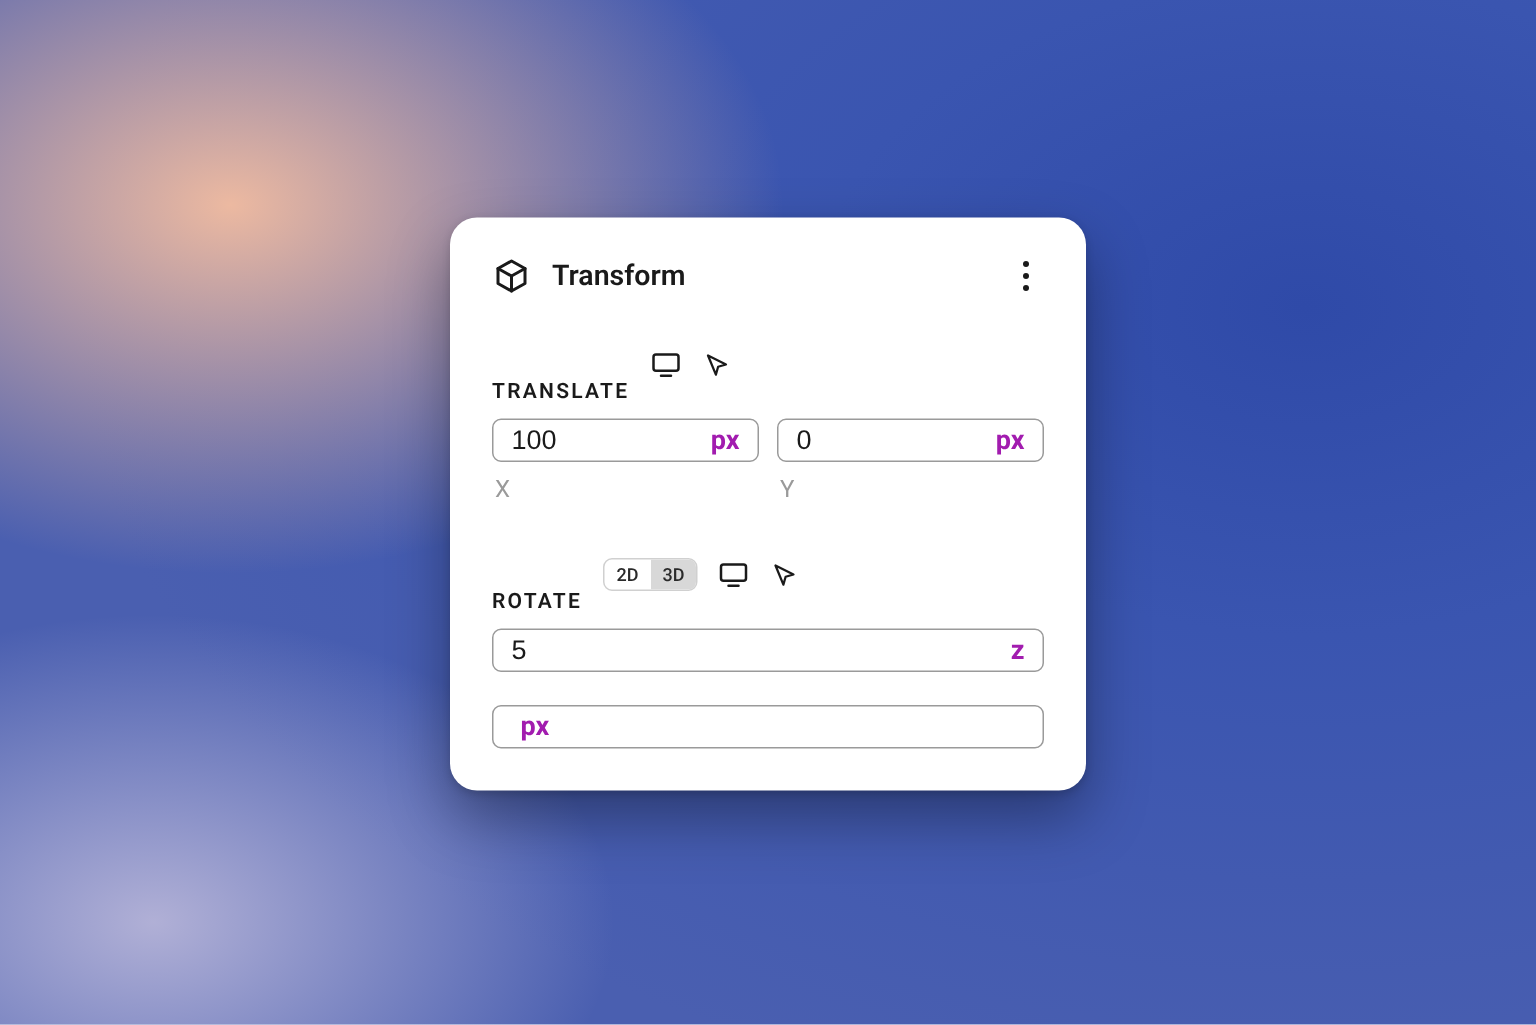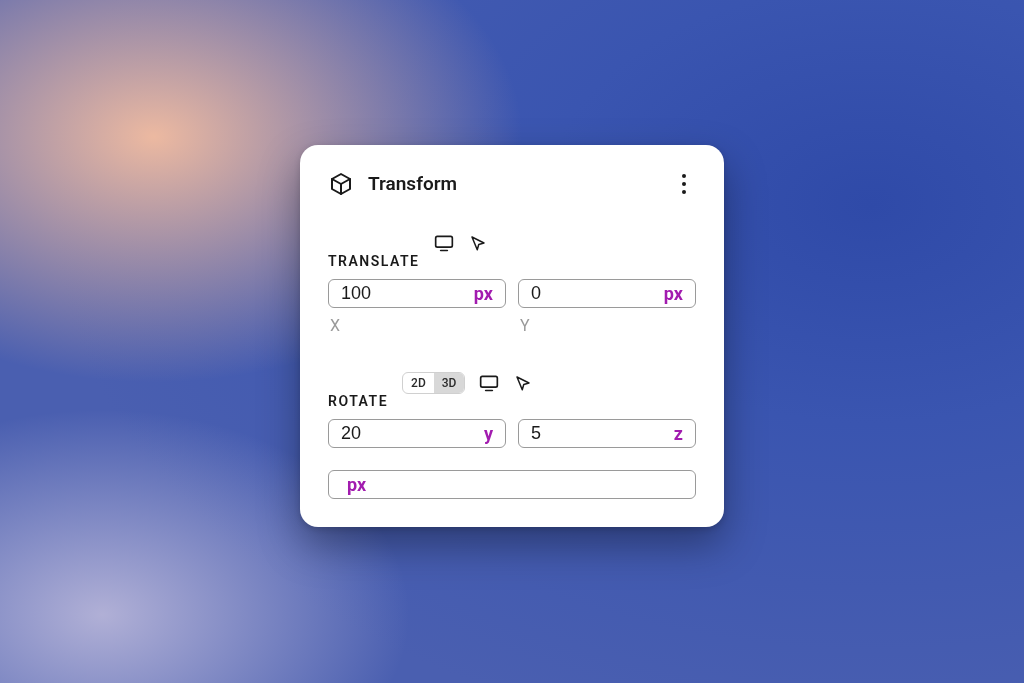--- a/index.html
+++ b/index.html
@@ -147,24 +147,20 @@
           </svg>
         </span>
         <span class="icon-btn">
           <svg width="18" height="18" viewBox="0 0 24 24" fill="none" stroke="#1a1a1a" stroke-width="2" stroke-linejoin="round" stroke-linecap="round">
             <path d="M4 4 L20 12 L13 14 L11 21 Z"></path>
           </svg>
         </span>
       </div>
       <div class="row">
         <div class="field">
-          <input type="text" value="20" style="">
-          <span class="unit">y</span>
-        </div>
-        <div class="field">
           <input type="text" value="5" style="">
           <span class="unit">z</span>
         </div>
       </div>
     </div>
 
     <div class="section" style="margin-bottom:0">
       <div class="row">
         <div class="field">
           <span class="unit">px</span>

